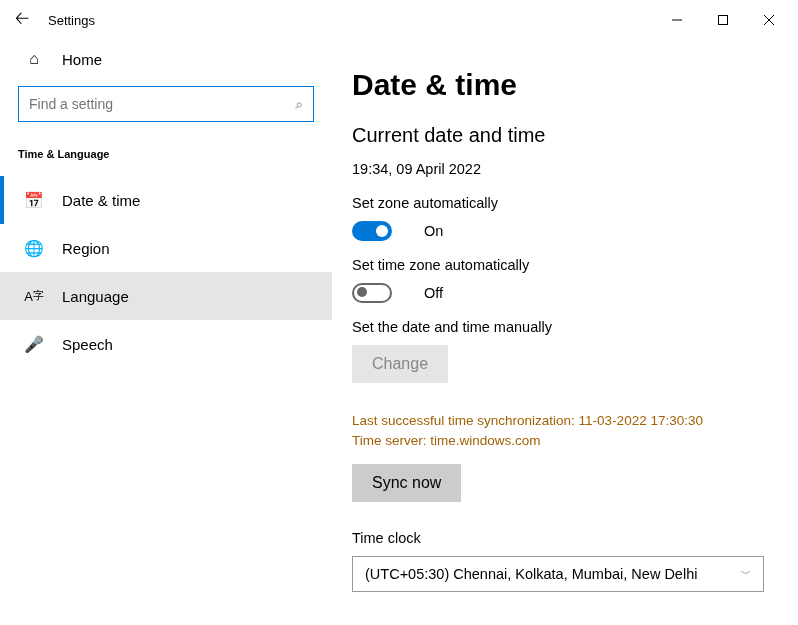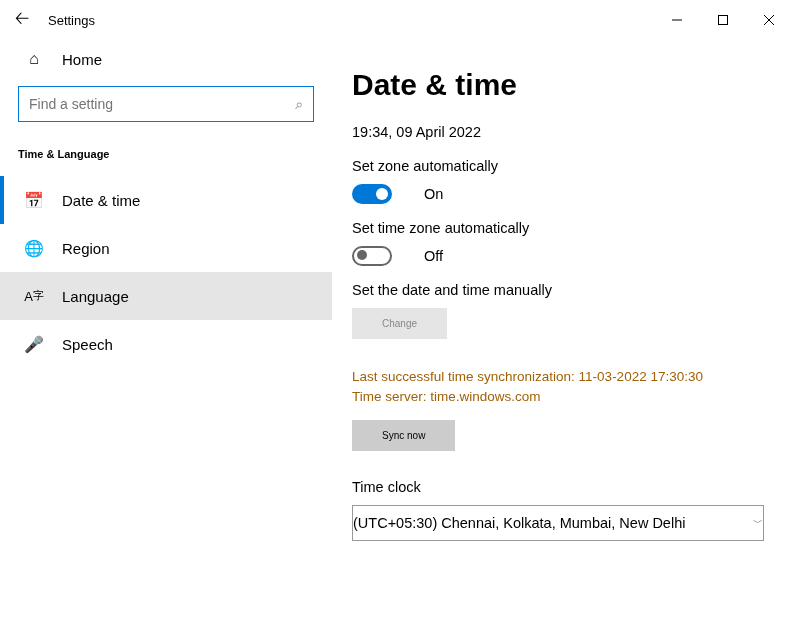--- a/index.html
+++ b/index.html
@@ -24,24 +24,24 @@
     .body { font-size:14.5px; margin-bottom:18px; }
     .label { font-size:14.5px; margin-bottom:10px; margin-top:4px; }
     .toggle-row { display:flex; align-items:center; gap:32px; margin-bottom:16px; }
     .toggle { width:40px; height:20px; border-radius:10px; position:relative; }
     .toggle.on { background:#0078d7; }
     .toggle.off { background:#fff; border:2px solid #666; }
     .toggle .knob { width:12px; height:12px; background:#fff; border-radius:50%; position:absolute; top:4px; }
     .toggle.on .knob { right:4px; background:#fff; }
     .toggle.off .knob { left:3px; top:2px; width:10px; height:10px; background:#666; }
     .toggle-label { font-size:14.5px; }
-    .btn { background:#ccc; border:none; padding:10px 30px; font-size:10px; }
+    .btn { background:#ccc; border:none; padding:10px 20px; font-size:16px; }
     .btn.disabled { background:#e5e5e5; color:#888; }
     .grey { color:#a16207; font-size:13.5px; line-height:1.5; }
-    .select { border:1px solid #999; width:412px; height:36px; display:flex; align-items:center; padding:0 0; font-size:14.5px; justify-content:space-between; margin-top:8px; }
+    .select { border:1px solid #999; width:412px; height:36px; display:flex; align-items:center; padding:0 12px; font-size:14.5px; justify-content:space-between; margin-top:8px; }
   </style>
 </head>
 <body>
 
 <div class="topbar">
   <div class="back">🡠</div>
   <div class="title">Settings</div>
   <div class="winbtn">
     <svg width="10" height="10">
         <line x1="0" y1="5" x2="10" y2="5" stroke="#000"></line>
@@ -85,20 +85,21 @@
       <span>Language</span>
     </div>
     <div class="nav-item">
       <span class="icon">🎤</span>
       <span>Speech</span>
     </div>
   </div>
 
   <div class="main">
     <div class="h1">Date &amp; time</div>
+    <div class="h2">Current date and time</div>
     <div class="body">19:34, 09 April 2022</div>
 
     <div class="label">Set zone automatically</div>
     <div class="toggle-row">
       <div class="toggle on">
           <div class="knob"></div>
         </div>
       <span class="toggle-label">On</span>
     </div>
 

